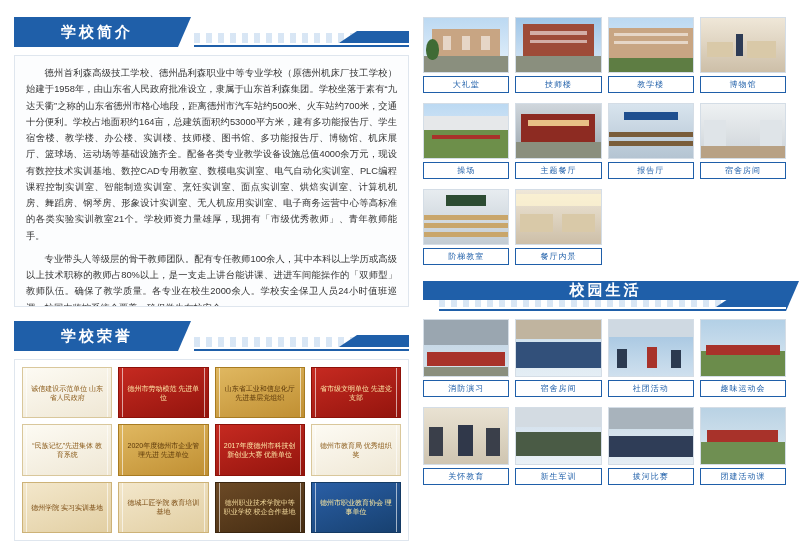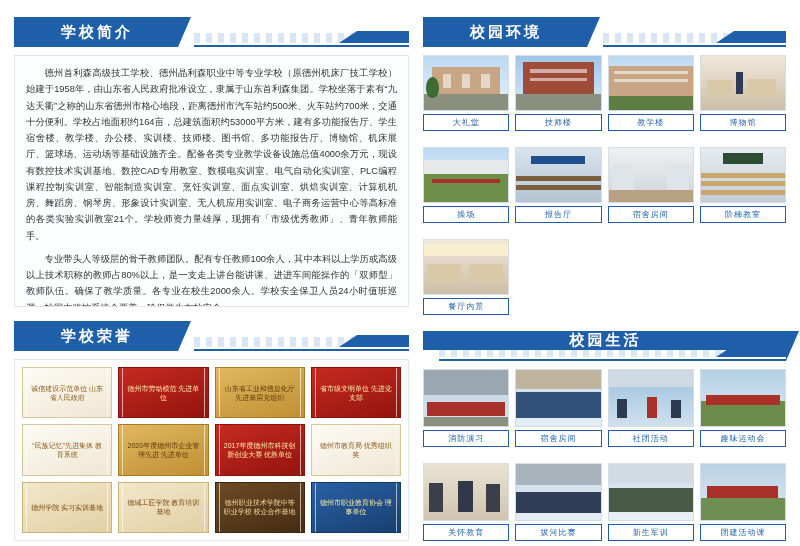--- a/index.html
+++ b/index.html
@@ -100,21 +100,21 @@
   .cert.c-gold{background:linear-gradient(160deg,#e0b861,#c08f32);color:#5a3708;border-color:#a87b21;}
   .cert.c-cream{background:linear-gradient(160deg,#f3e7cb,#e2cfa3);color:#7a4b12;border-color:#cdb277;}
   .cert.c-white{background:linear-gradient(160deg,#fdfbf4,#efe7d4);color:#8a5a18;border-color:#d9c79b;}
   .cert.c-blue{background:linear-gradient(160deg,#2a5fa6,#17406f);color:#ffeaa0;border-color:#143a64;}
   .cert.c-dark{background:linear-gradient(160deg,#6c4a26,#452c12);color:#f0d79a;border-color:#3b2610;}
 
   
   .photo-grid{
     display:grid;
     grid-template-columns:repeat(4,1fr);
-    gap:16px 6px;
+    gap:10px 6px;
   }
   .pcell{display:flex;flex-direction:column;}
   .pimg{
     width:100%;height:56px;
     border:1px solid #d4dde6;
     box-sizing:border-box;
     position:relative;overflow:hidden;
   }
   .cap{
     margin-top:3px;
@@ -223,24 +223,20 @@
           </div>
         <div class="cert c-blue">
             <div class="inner">德州市职业教育协会
 理事单位</div>
           </div>
       </div>
     </div>
 
     <div class="col col-right">
 
-      <div class="sec-head">
-        <div class="bar">校园环境</div>
-        <div class="tail"></div>
-      </div>
 
       <div class="photo-grid env-grid">
 
         <div class="pcell">
           <div class="pimg">
             <div class="sc sky"></div>
             <div class="bld-tan" style="left:10%;top:20%;width:80%;height:58%;"></div>
             <div class="win" style="left:22%;top:34%;width:10%;height:26%;"></div>
             <div class="win" style="left:45%;top:34%;width:10%;height:26%;"></div>
             <div class="win" style="left:68%;top:34%;width:10%;height:26%;"></div>
@@ -287,20 +283,29 @@
         <div class="pcell">
           <div class="pimg">
             <div class="sc sky"></div>
             <div class="ground-g" style="height:52%;background:#6d8f4a;"></div>
             <div class="bld-white" style="left:0;top:22%;width:100%;height:26%;"></div>
             <div class="crowd-red" style="left:10%;top:58%;width:80%;height:6%;"></div>
           </div>
           <div class="cap">操场</div>
         </div>
 
+        <div class="pcell">
+          <div class="pimg">
+            <div class="sc" style="background:linear-gradient(#cfd6dc,#9aa5ad);"></div>
+            <div class="bld-red" style="left:6%;top:18%;width:88%;height:55%;background:#8d2b22;"></div>
+            <div class="win" style="left:14%;top:30%;width:72%;height:10%;background:rgba(255,230,160,.8);"></div>
+            <div class="ground"></div>
+          </div>
+          <div class="cap">主题餐厅</div>
+        </div>
 
         <div class="pcell">
           <div class="pimg">
             <div class="sc indoor2"></div>
             <div class="desk" style="left:0;top:52%;width:100%;height:10%;background:#7a5d3a;"></div>
             <div class="desk" style="left:0;top:68%;width:100%;height:10%;background:#7a5d3a;"></div>
             <div class="banner" style="left:18%;top:14%;width:64%;height:16%;background:#1f4f8f;"></div>
           </div>
           <div class="cap">报告厅</div>
         </div>
@@ -388,38 +393,38 @@
             <div class="sc" style="background:linear-gradient(#e9e2d2,#cfc5b1);"></div>
             <div class="crowd" style="left:6%;top:34%;width:16%;height:52%;background:#3a3f4a;"></div>
             <div class="crowd" style="left:40%;top:30%;width:18%;height:56%;background:#30384a;"></div>
             <div class="crowd" style="left:74%;top:36%;width:16%;height:50%;background:#3a3f4a;"></div>
           </div>
           <div class="cap">关怀教育</div>
         </div>
 
         <div class="pcell">
           <div class="pimg">
+            <div class="sc" style="background:linear-gradient(#cddcea,#eaf1f6);"></div>
+            <div class="crowd" style="left:0;top:42%;width:100%;height:44%;background:#4a5b45;"></div>
+            <div class="bld-white" style="left:0;top:0;width:100%;height:34%;background:#d3dbe2;"></div>
+          </div>
+          <div class="cap">新生军训</div>
+        </div>
+
+        <div class="pcell">
+          <div class="pimg">
             <div class="sc" style="background:linear-gradient(#c6d8e6,#e6eef4);"></div>
             <div class="bld-gray" style="left:0;top:0;width:100%;height:38%;background:#a8b3bc;"></div>
             <div class="crowd" style="left:0;top:50%;width:100%;height:38%;background:#2f3d57;"></div>
           </div>
           <div class="cap">拔河比赛</div>
         </div>
 
         <div class="pcell">
           <div class="pimg">
-            <div class="sc" style="background:linear-gradient(#cddcea,#eaf1f6);"></div>
-            <div class="crowd" style="left:0;top:42%;width:100%;height:44%;background:#4a5b45;"></div>
-            <div class="bld-white" style="left:0;top:0;width:100%;height:34%;background:#d3dbe2;"></div>
-          </div>
-          <div class="cap">新生军训</div>
-        </div>
-
-        <div class="pcell">
-          <div class="pimg">
             <div class="sc" style="background:linear-gradient(#b9d2e4,#dfeaf1);"></div>
             <div class="ground-g" style="height:40%;background:#6f8f52;"></div>
             <div class="crowd-red" style="left:8%;top:40%;width:84%;height:20%;"></div>
           </div>
           <div class="cap">团建活动课</div>
         </div>
       </div>
 
     </div>
   </div>

